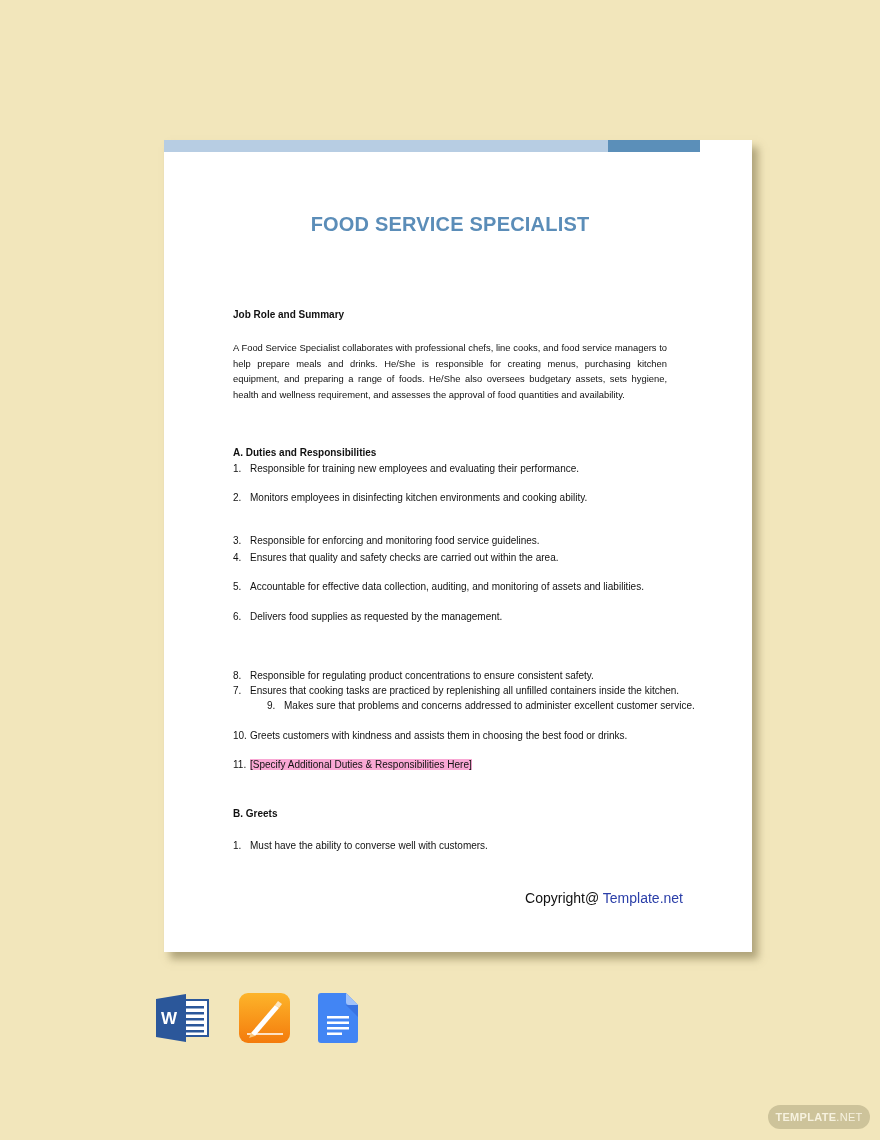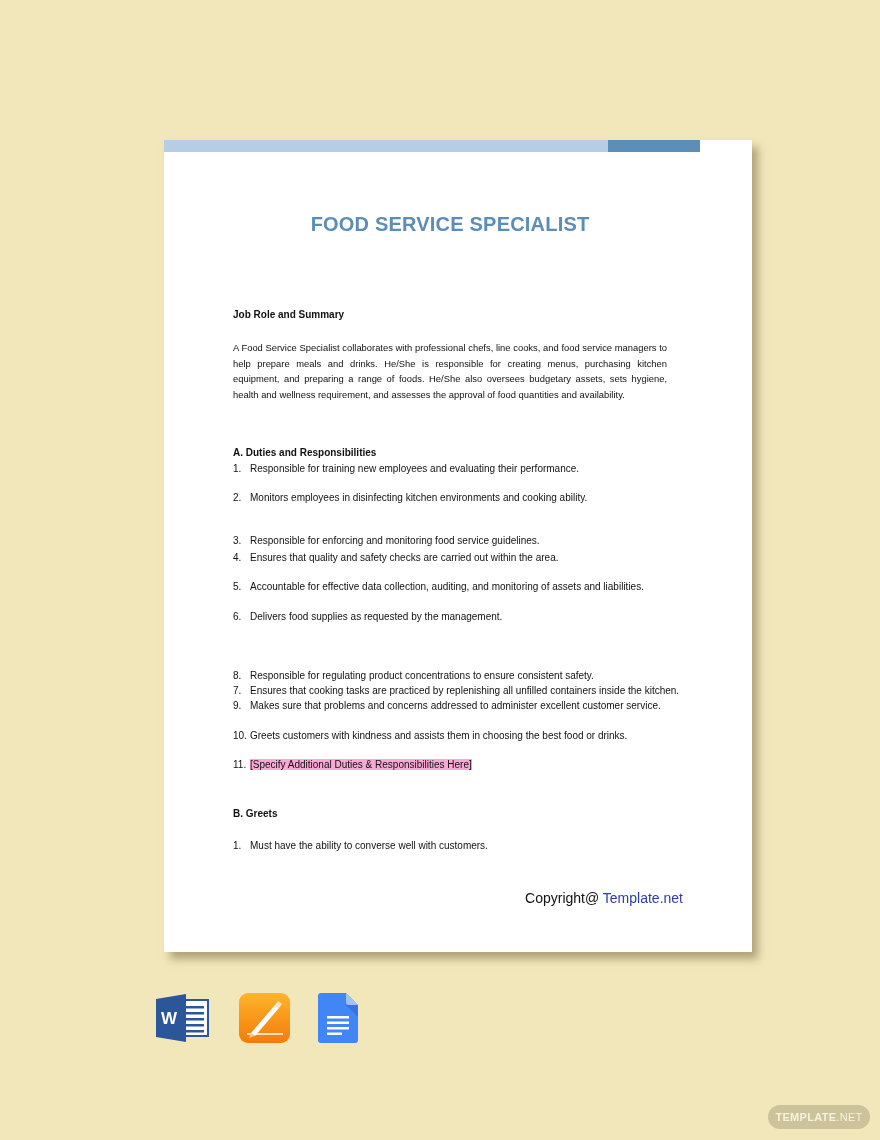--- a/index.html
+++ b/index.html
@@ -100,21 +100,21 @@
     <div class="h" style="top:291px;margin-top:16px;">A. Duties and Responsibilities</div>
 
     <div class="li" style="top:323px;"><span class="num">1.</span><span>Responsible for training new employees and evaluating their performance.</span></div>
     <div class="li" style="top:352px;"><span class="num">2.</span><span>Monitors employees in disinfecting kitchen environments and cooking ability.</span></div>
     <div class="li" style="top:382px;margin-top:13px;"><span class="num">3.</span><span>Responsible for enforcing and monitoring food service guidelines.</span></div>
     <div class="li" style="top:412px;"><span class="num">4.</span><span>Ensures that quality and safety checks are carried out within the area.</span></div>
     <div class="li" style="top:441px;"><span class="num">5.</span><span>Accountable for effective data collection, auditing, and monitoring of assets and liabilities.</span></div>
     <div class="li" style="top:471px;"><span class="num">6.</span><span>Delivers food supplies as requested by the management.</span></div>
     <div class="li" style="top:501px;margin-top:44px;"><span class="num">7.</span><span>Ensures that cooking tasks are practiced by replenishing all unfilled containers inside the kitchen.</span></div>
     <div class="li" style="top:530px;"><span class="num">8.</span><span>Responsible for regulating product concentrations to ensure consistent safety.</span></div>
-    <div class="li" style="top:560px;"><span class="num">9.</span><span>Makes sure that problems and concerns addressed to administer excellent customer service.</span></div>
+    <div class="li" style="top:560px;margin-left:34px;"><span class="num">9.</span><span>Makes sure that problems and concerns addressed to administer excellent customer service.</span></div>
     <div class="li" style="top:590px;"><span class="num">10.</span><span>Greets customers with kindness and assists them in choosing the best food or drinks.</span></div>
     <div class="li" style="top:619px;font-size:10px;"><span class="num">11.</span><span class="hl">[Specify Additional Duties &amp; Responsibilities Here]</span></div>
 
     <div class="h" style="top:668px;">B. Greets</div>
     <div class="li" style="top:700px;"><span class="num">1.</span><span>Must have the ability to converse well with customers.</span></div>
   </div>
 
   <div class="copyright"><span>Copyright@ </span><span class="link">Template.net</span></div>
 </div>
 

